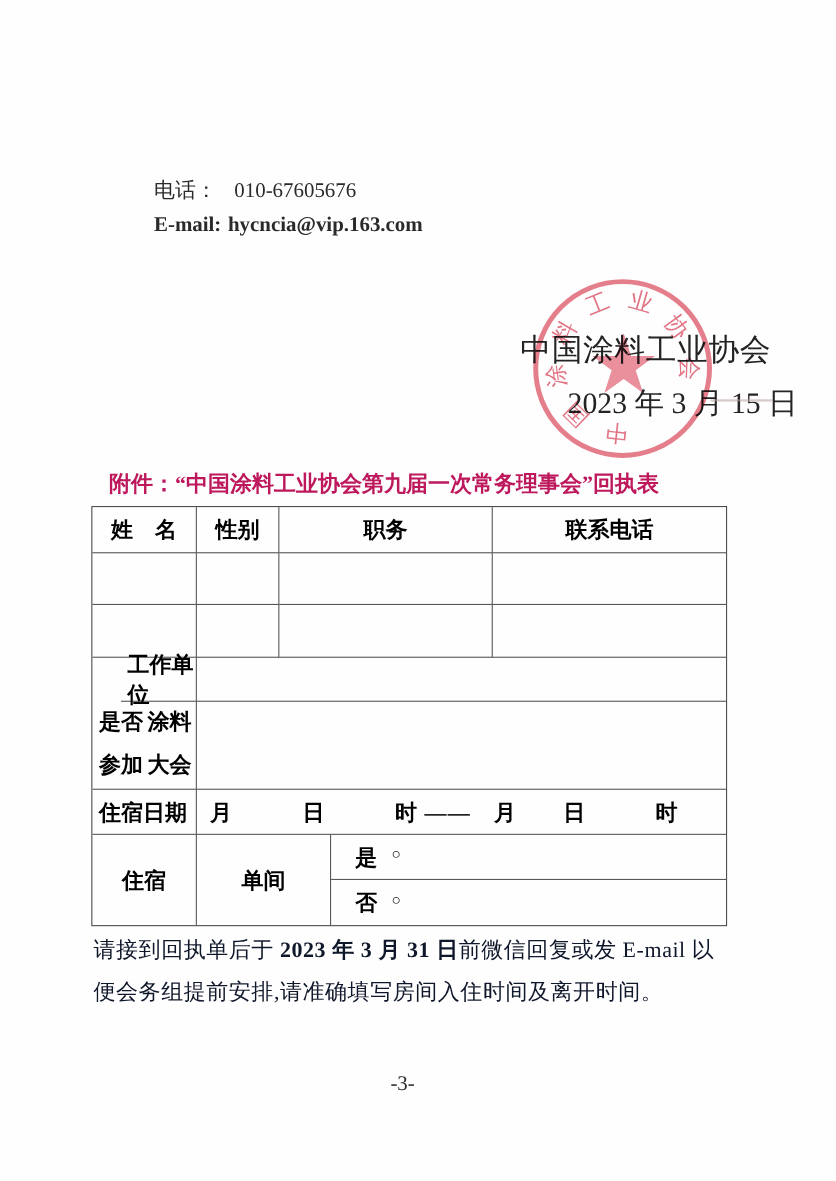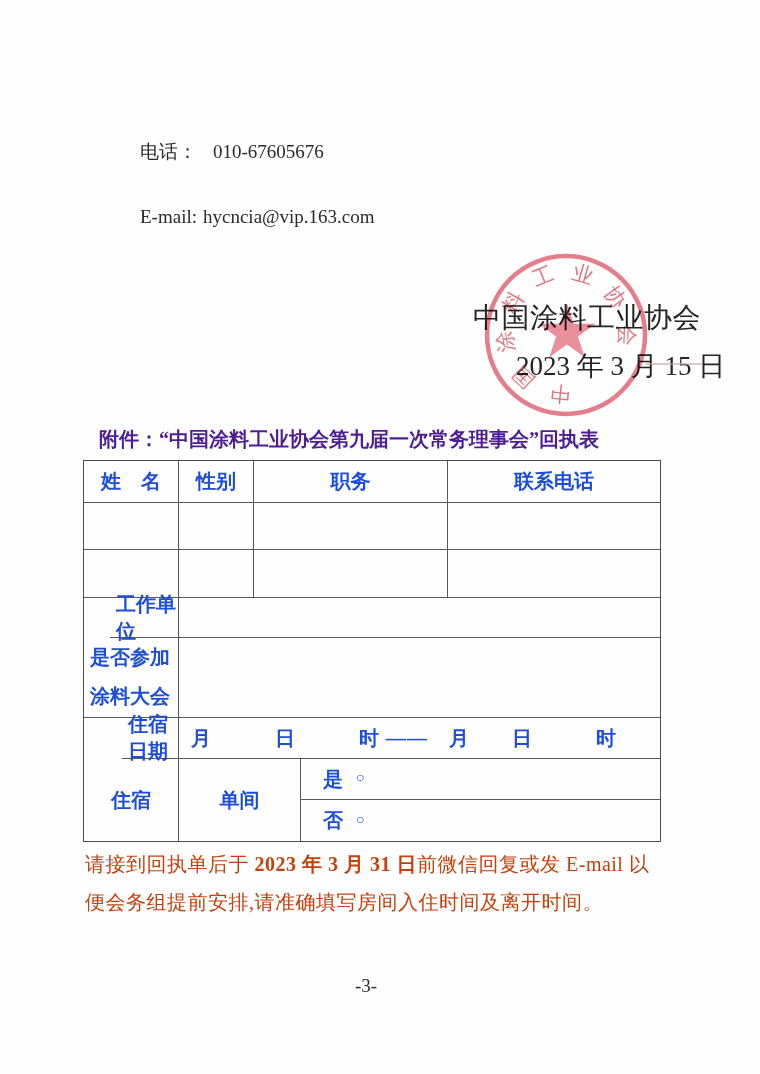--- a/index.html
+++ b/index.html
@@ -6,64 +6,64 @@
   .page{
     position:relative;
     width:760px;height:1074px;
     background:#fefefe;
     font-family:"Liberation Serif","DejaVu Serif",serif;
     color:#222;
     overflow:hidden;
   }
   
   .contact-line{position:absolute;left:140px;font-size:19px;color:#2a2a2a;white-space:nowrap;}
-  .phone-line{top:139px;}
-  .email-line{top:206px;}
+  .phone-line{top:160px;}
+  .email-line{top:194px;font-weight:bold;}
   .phone-number{margin-left:16px;}
   .email-address{margin-left:6px;}
 
   
   .sig-org{position:absolute;left:473px;top:299px;font-size:28px;letter-spacing:0.5px;color:#242424;white-space:nowrap;}
   .sig-date{position:absolute;left:484px;top:348px;font-size:27px;color:#242424;white-space:nowrap;margin-left:32px;}
   .scan-line{position:absolute;left:646px;top:363px;width:56px;height:2px;background:rgba(186,158,158,0.55);}
 
   
   .stamp{position:absolute;left:482px;top:251px;width:168px;height:168px;mix-blend-mode:multiply;opacity:0.88;}
   .stamp-ring{fill:none;stroke:#dc4a5e;stroke-width:4.5;stroke-opacity:0.82;}
   .stamp-star{fill:#dd5064;fill-opacity:0.72;}
   .stamp-char{font-family:"Liberation Serif","DejaVu Serif",serif;font-size:21px;fill:#d8445a;fill-opacity:0.85;
     text-anchor:middle;dominant-baseline:central;}
 
   
-  .attachment-line{position:absolute;left:99px;top:426px;font-size:20px;font-weight:bold;color:#4c1d95;white-space:nowrap;text-align:right;}
+  .attachment-line{position:absolute;left:99px;top:426px;font-size:20px;font-weight:bold;color:#be185d;white-space:nowrap;text-align:right;}
 
   
   .form-table{
     position:absolute;left:83px;top:460px;
     width:576px;height:380px;
     display:grid;
     grid-template-columns:95px 75px 47px 147px 212px;
     grid-template-rows:42px 47px 48px 40px 80px 41px 41px 41px;
     border:1.5px solid #4d4d4d;
     box-sizing:content-box;
-    font-weight:bold;font-size:20px;color:#1d4ed8;
+    font-weight:bold;font-size:20px;color:#000000;
   }
   .cell{border-right:1px solid #585858;border-bottom:1px solid #585858;
     display:flex;align-items:center;justify-content:center;box-sizing:border-box;}
   .cell.left{justify-content:flex-start;padding-left:6px;}
   .cell.no-r{border-right:none;}
   .cell.no-b{border-bottom:none;}
-  .attend-cell{flex-direction:column;align-items:flex-start;justify-content:center;line-height:39px;}
+  .attend-cell{align-items:flex-start;justify-content:center;line-height:39px;}
   .date-cell{justify-content:flex-start;padding-left:12px;letter-spacing:1px;white-space:nowrap;}
   .opt-cell{justify-content:flex-start;padding-left:22px;}
   .opt-circle{font-size:14px;margin-left:13px;transform:translateY(-1px);}
 
   
   .footer-par{position:absolute;left:85px;top:845px;width:600px;font-size:20px;line-height:38px;
-    color:#c2410c;letter-spacing:0.5px;}
+    color:#0f172a;letter-spacing:0.5px;}
   .footer-par .ln{white-space:nowrap;}
   .footer-bold{font-weight:bold;}
 
   .page-number{position:absolute;left:0;top:975px;width:732px;text-align:center;font-size:19px;color:#2a2a2a;}
 </style>
 </head>
 <body>
 
 <div class="page">
 
@@ -116,21 +116,21 @@
 
     <div class="cell left" style="grid-row:4;grid-column:1;margin-left:26px;">工作单位</div>
     <div class="cell no-r" style="grid-row:4;grid-column:2/6;"></div>
 
     <div class="cell left attend-cell" style="grid-row:5;grid-column:1;">
       <div>是否参加</div>
       <div>涂料大会</div>
     </div>
     <div class="cell no-r" style="grid-row:5;grid-column:2/6;"></div>
 
-    <div class="cell left" style="grid-row:6;grid-column:1;margin-left:38px;">住宿日期</div>
+    <div class="cell left" style="grid-row:6;grid-column:1;">住宿日期</div>
     <div class="cell no-b" style="grid-row:7/9;grid-column:1;">住宿</div>
 
     <div class="cell no-r date-cell" style="grid-row:6;grid-column:2/6;">月　　　日　　　时 ——　月　　日　　　时</div>
     <div class="cell no-b" style="grid-row:7/9;grid-column:2/4;font-family:Liberation Serif, serif;">单间</div>
     <div class="cell no-r opt-cell" style="grid-row:7;grid-column:4/6;">
       <span>是</span>
       <span class="opt-circle">○</span>
     </div>
     <div class="cell no-r no-b opt-cell" style="grid-row:8;grid-column:4/6;">
       <span>否</span>

